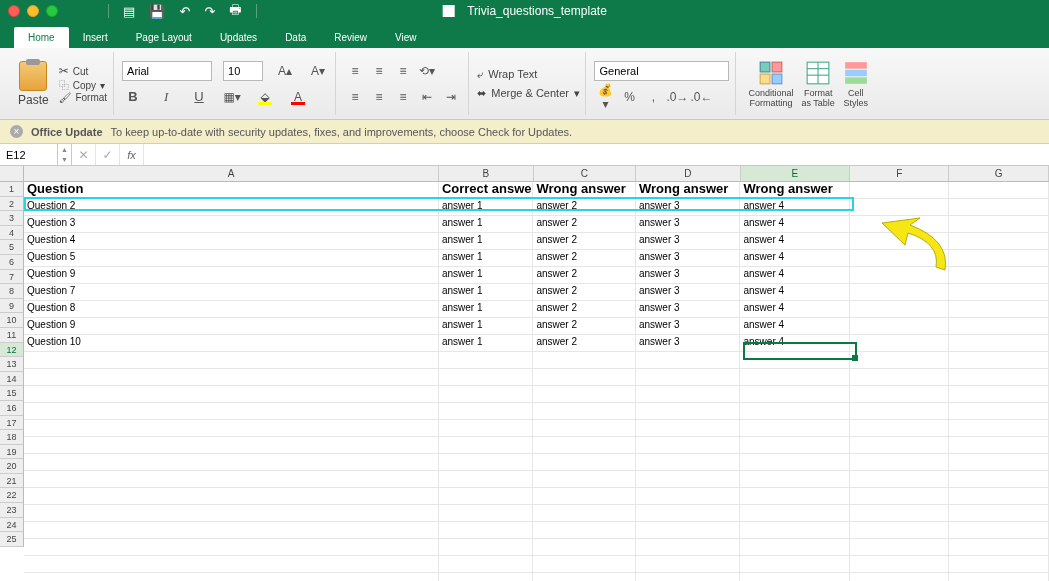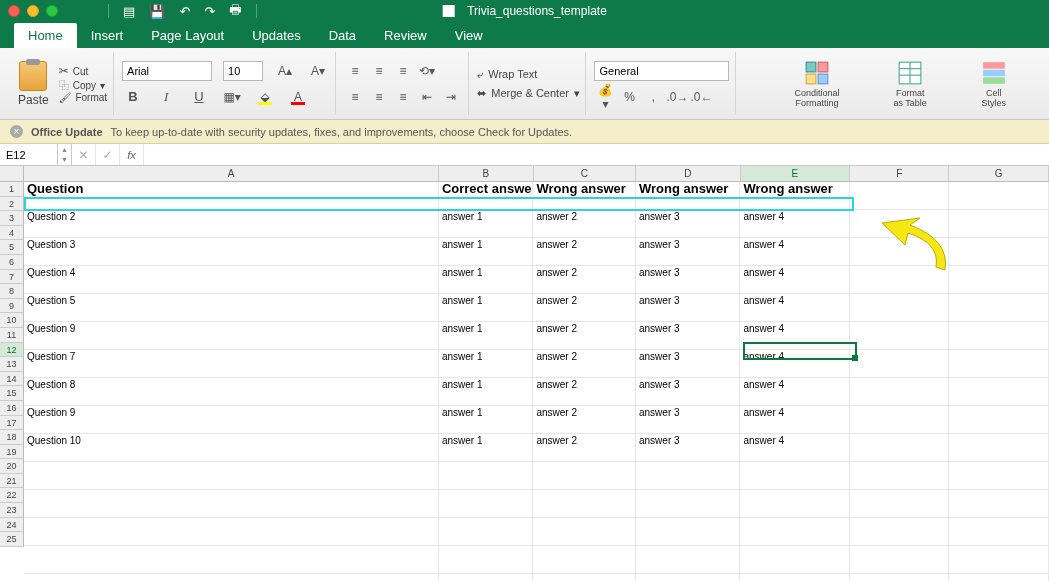--- a/index.html
+++ b/index.html
@@ -13,21 +13,21 @@
 .light.yellow { background: #ffbd2e; border: 0.5px solid #dea123; }
 .light.green { background: #28c940; border: 0.5px solid #1aab29; }
 .title { position: absolute; left: 50%; transform: translateX(-50%); color: #fff; font-size: 12px; display: flex; align-items: center; gap: 13px; }
 .title-icon { width: 12px; height: 12px; background: #fff; display: inline-block; }
 .qat { display: flex; gap: 14px; margin-left: 50px; align-items: center; }
 .qat-icon { color: #fff; font-size: 13px; }
 .qat-sep { width: 1px; height: 14px; background: rgba(255,255,255,0.3); }
 
 
 .tabs { background: #0e7a4a; height: 26px; display: flex; align-items: flex-end; padding-left: 14px; }
-.tab { padding: 5px 14px; color: #fff; font-size: 13px; cursor: pointer; }
+.tab { padding: 5px 14px; color: #fff; font-size: 10px; cursor: pointer; }
 .tab.active { background: #fff; color: #0e7a4a; border-radius: 2px 2px 0 0; }
 
 
 .ribbon { background: linear-gradient(#f8f8f8, #eaeaea); height: 72px; border-bottom: 1px solid #c8c8c8; display: flex; padding: 4px 8px; gap: 2px; }
 .group { display: flex; align-items: stretch; padding: 0 6px; border-right: 1px solid #d5d5d5; }
 .paste-block { display: flex; flex-direction: column; align-items: center; justify-content: center; padding: 0 4px; }
 .paste-icon { width: 28px; height: 30px; background: linear-gradient(#f4c977, #e8a33c); border: 1px solid #c4881e; border-radius: 3px; position: relative; }
 .paste-icon::before { content: ''; position: absolute; top: -3px; left: 6px; width: 14px; height: 6px; background: #999; border-radius: 2px; }
 .paste-label { font-size: 12px; margin-top: 2px; color: #444; }
 .clip-actions { display: flex; flex-direction: column; justify-content: center; gap: 1px; margin-left: 6px; font-size: 10px; color: #444; }
@@ -49,21 +49,21 @@
 .align-block { display: flex; flex-direction: column; justify-content: center; gap: 6px; }
 .align-row { display: flex; gap: 2px; }
 
 .wrap-block { display: flex; flex-direction: column; justify-content: center; gap: 6px; font-size: 11px; color: #444; }
 .wrap-row { display: flex; align-items: center; gap: 5px; }
 
 .number-block { display: flex; flex-direction: column; justify-content: center; gap: 6px; }
 .number-select { width: 135px; height: 20px; font-size: 11px; border: 1px solid #b8b8b8; background: #fff; padding: 0 4px; }
 .number-row { display: flex; gap: 2px; }
 
-.style-block { display: flex; flex-direction: column; align-items: center; justify-content: center; padding: 0 4px; font-size: 9px; color: #444; text-align: center; margin-left: 46px; }
+.style-block { display: flex; flex-direction: column; align-items: center; justify-content: center; padding: 0 4px; font-size: 9px; color: #444; text-align: center; }
 .style-icon { width: 26px; height: 26px; margin-bottom: 2px; }
 
 
 .msgbar { background: #f4eecb; height: 24px; border-bottom: 1px solid #d8d0a0; display: flex; align-items: center; padding: 0 10px; font-size: 11px; color: #555; gap: 8px; }
 .msg-icon { width: 13px; height: 13px; border-radius: 50%; background: #aaa; color: #fff; font-size: 10px; display: flex; align-items: center; justify-content: center; }
 .msg-title { font-weight: bold; }
 
 
 .formula-row { height: 22px; border-bottom: 1px solid #c8c8c8; display: flex; align-items: center; background: #fff; }
 .name-box { width: 58px; height: 100%; border-right: 1px solid #c8c8c8; font-size: 11px; padding: 0 6px; display: flex; align-items: center; }
@@ -76,21 +76,21 @@
 
 .grid-wrap { position: relative; overflow: hidden; height: calc(581px - 22px - 26px - 72px - 24px - 22px); }
 .corner { position: absolute; top: 0; left: 0; width: 24px; height: 16px; background: #eee; border-right: 1px solid #bbb; border-bottom: 1px solid #bbb; z-index: 3; }
 .col-headers { position: absolute; top: 0; left: 24px; right: 0; height: 16px; display: flex; background: #eee; border-bottom: 1px solid #bbb; z-index: 2; }
 .col-h { text-align: center; font-size: 10px; color: #444; border-right: 1px solid #ccc; line-height: 16px; }
 .col-h.sel { background: #d6e9d6; color: #0a6b3a; }
 .row-headers { position: absolute; top: 16px; left: 0; width: 24px; background: #eee; border-right: 1px solid #bbb; z-index: 2; }
 .row-h { height: 14.6px; text-align: center; font-size: 9px; color: #444; border-bottom: 1px solid #ccc; line-height: 14.6px; }
 .row-h.sel { background: #d6e9d6; color: #0a6b3a; }
 .cells { position: absolute; top: 16px; left: 24px; right: 0; font-size: 10px; }
-.row { display: flex; height: 28px; }
+.row { display: flex; height: 17px; }
 .cell { border-right: 1px solid #e6e6e6; border-bottom: 1px solid #e6e6e6; padding: 0 3px; line-height: 14.6px; white-space: nowrap; overflow: hidden; color: #000; }
 .cell.bold { font-weight: bold; }
 
 
 .cA { width: 417px; } .cB { width: 95px; } .cC { width: 103px; } .cD { width: 105px; } .cE { width: 110px; } .cF { width: 100px; } .cG { width: 100px; }
 
 
 .hl { position: absolute; top: 30.6px; left: 24px; width: 830px; height: 14.6px; border: 2px solid #28d4dd; z-index: 1; pointer-events: none; }
 
 

